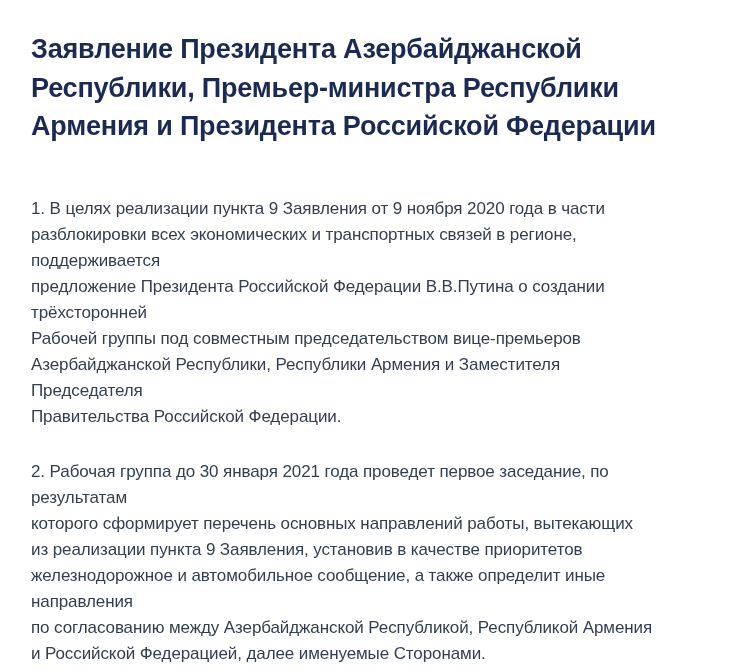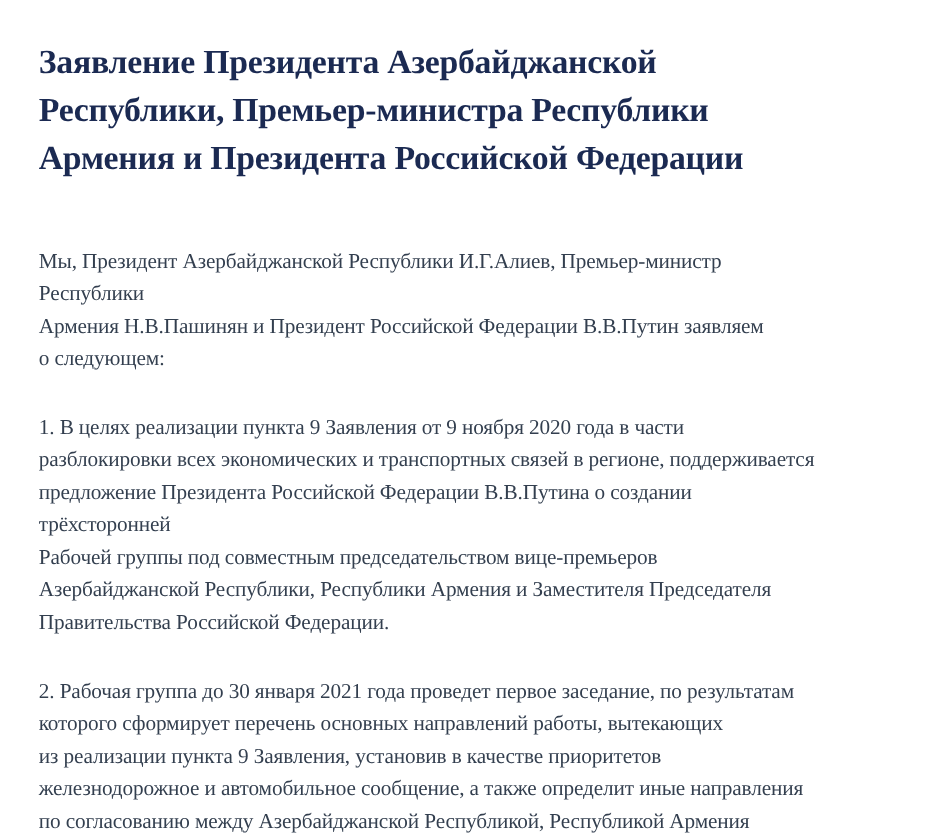--- a/index.html
+++ b/index.html
@@ -12,21 +12,20 @@
     width: 748px;
     height: 670px;
     overflow: hidden;
     font-family: "Liberation Sans", "DejaVu Sans", sans-serif;
   }
   .page {
     width: 668px;
     height: 670px;
     padding: 30px 10px 4px 31px;
     background: var(--bg-color, #ffffff);
-    font-family: Liberation Serif, serif;
   }
   .doc-title {
     margin: 0 0 50px 0;
     font-size: 27px;
     line-height: 38.5px;
     font-weight: 700;
     letter-spacing: -0.2px;
     color: var(--heading-color, #1b2a52);
     white-space: pre-line;
   }
@@ -40,23 +39,20 @@
   }
 </style>
 </head>
 <body>
 
 <div class="page">
   <h1 class="doc-title">Заявление Президента Азербайджанской
 Республики, Премьер-министра Республики
 Армения и Президента Российской Федерации</h1>
   <div class="doc-body">
-    <p>Мы, Президент Азербайджанской Республики И.Г.Алиев, Премьер-министр Республики
-Армения Н.В.Пашинян и Президент Российской Федерации В.В.Путин заявляем
-о следующем:</p>
     <p>1. В целях реализации пункта 9 Заявления от 9 ноября 2020 года в части
 разблокировки всех экономических и транспортных связей в регионе, поддерживается
 предложение Президента Российской Федерации В.В.Путина о создании трёхсторонней
 Рабочей группы под совместным председательством вице-премьеров
 Азербайджанской Республики, Республики Армения и Заместителя Председателя
 Правительства Российской Федерации.</p>
     <p>2. Рабочая группа до 30 января 2021 года проведет первое заседание, по результатам
 которого сформирует перечень основных направлений работы, вытекающих
 из реализации пункта 9 Заявления, установив в качестве приоритетов
 железнодорожное и автомобильное сообщение, а также определит иные направления

